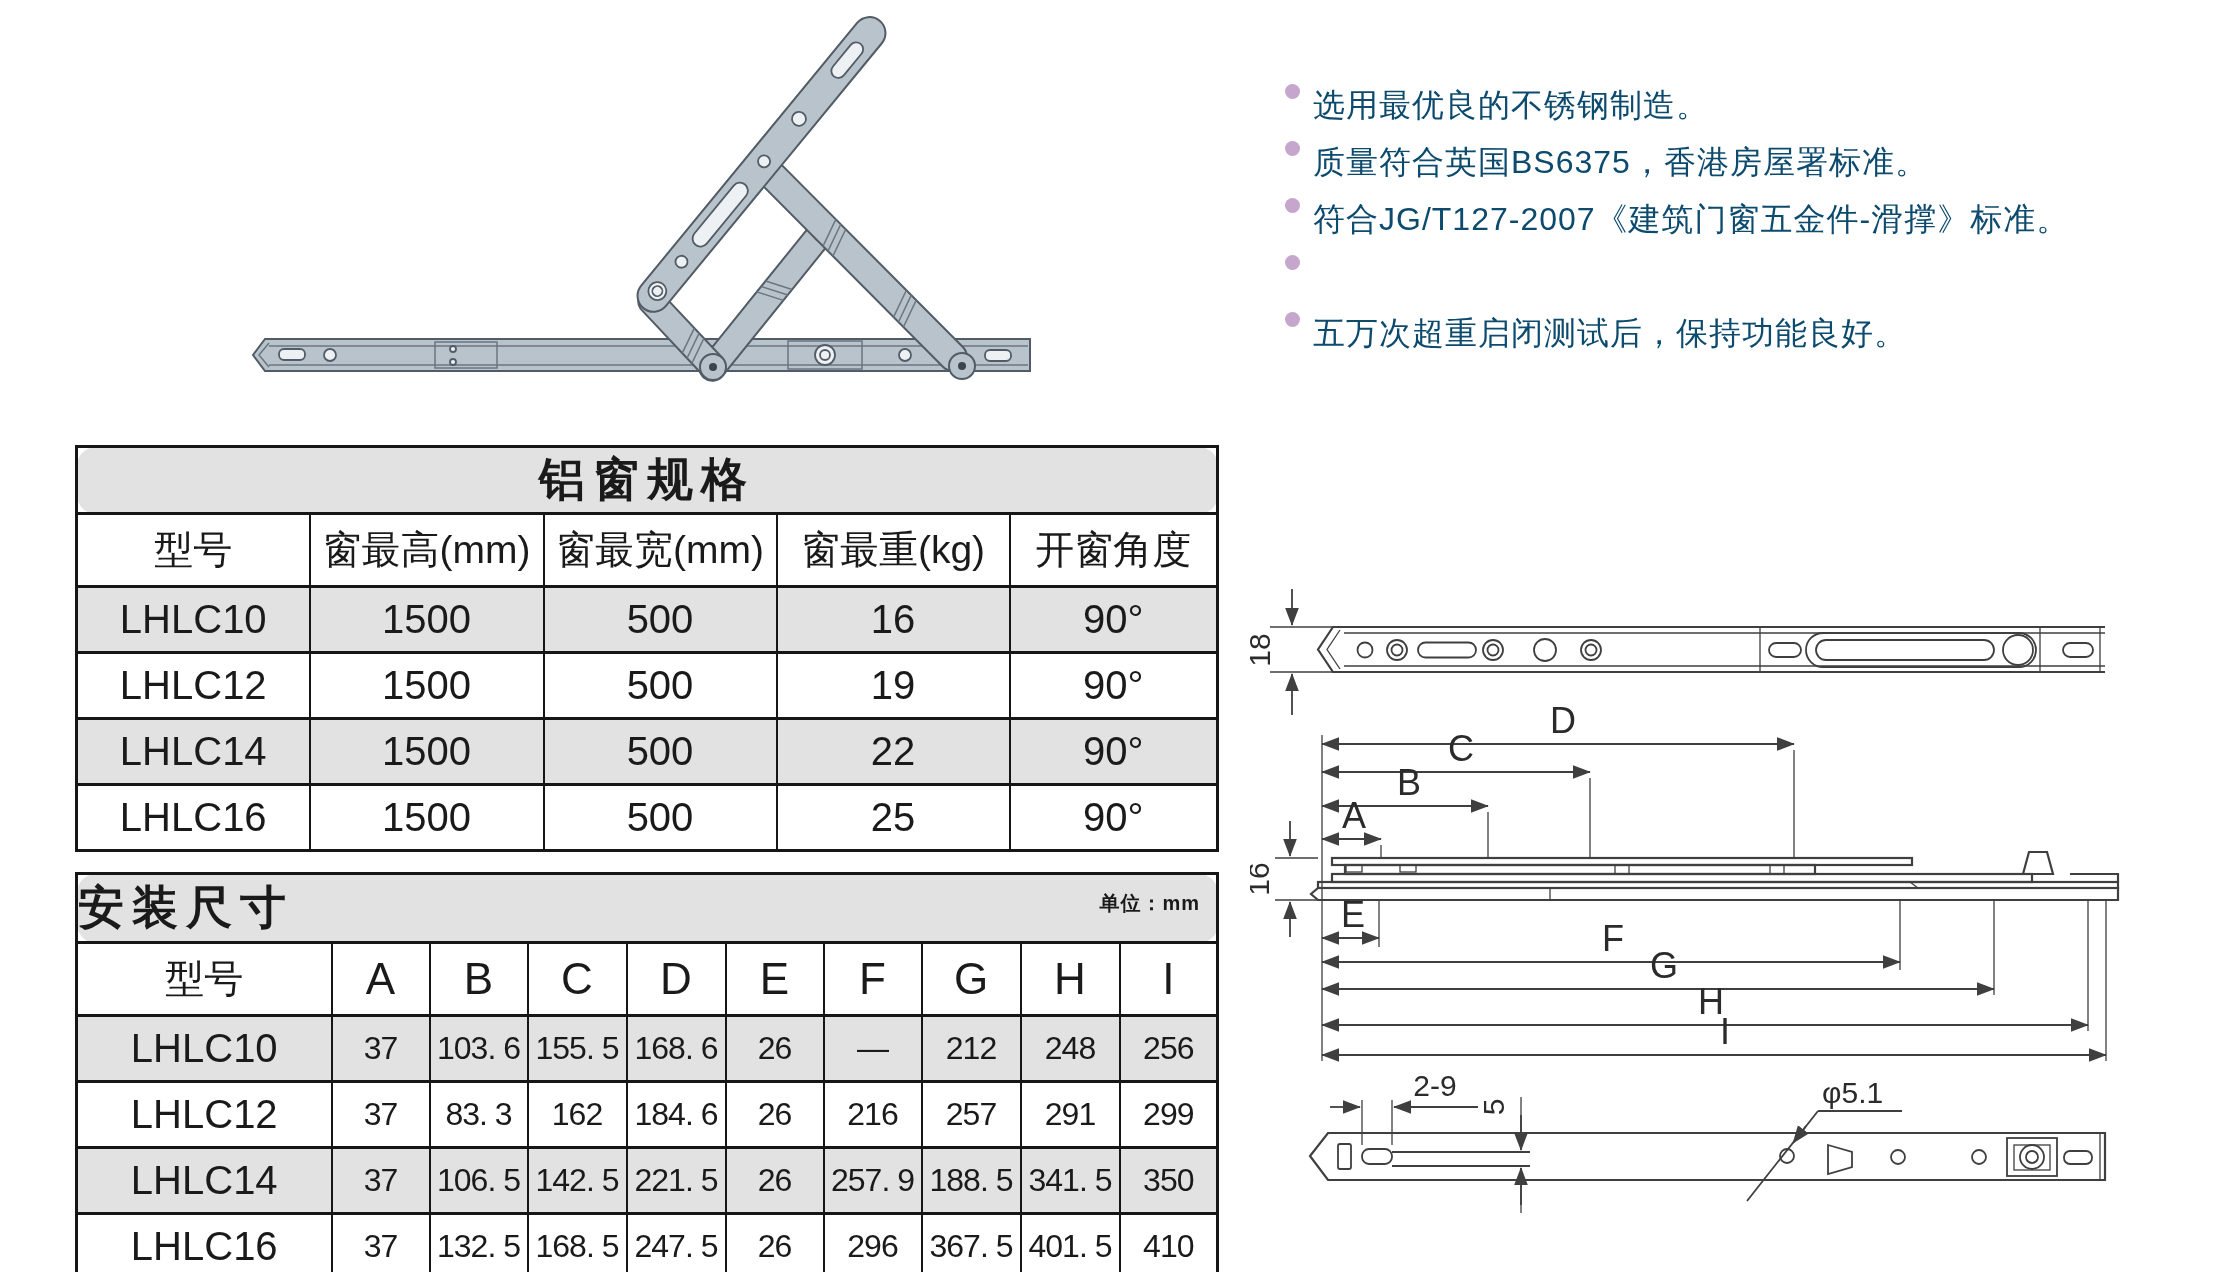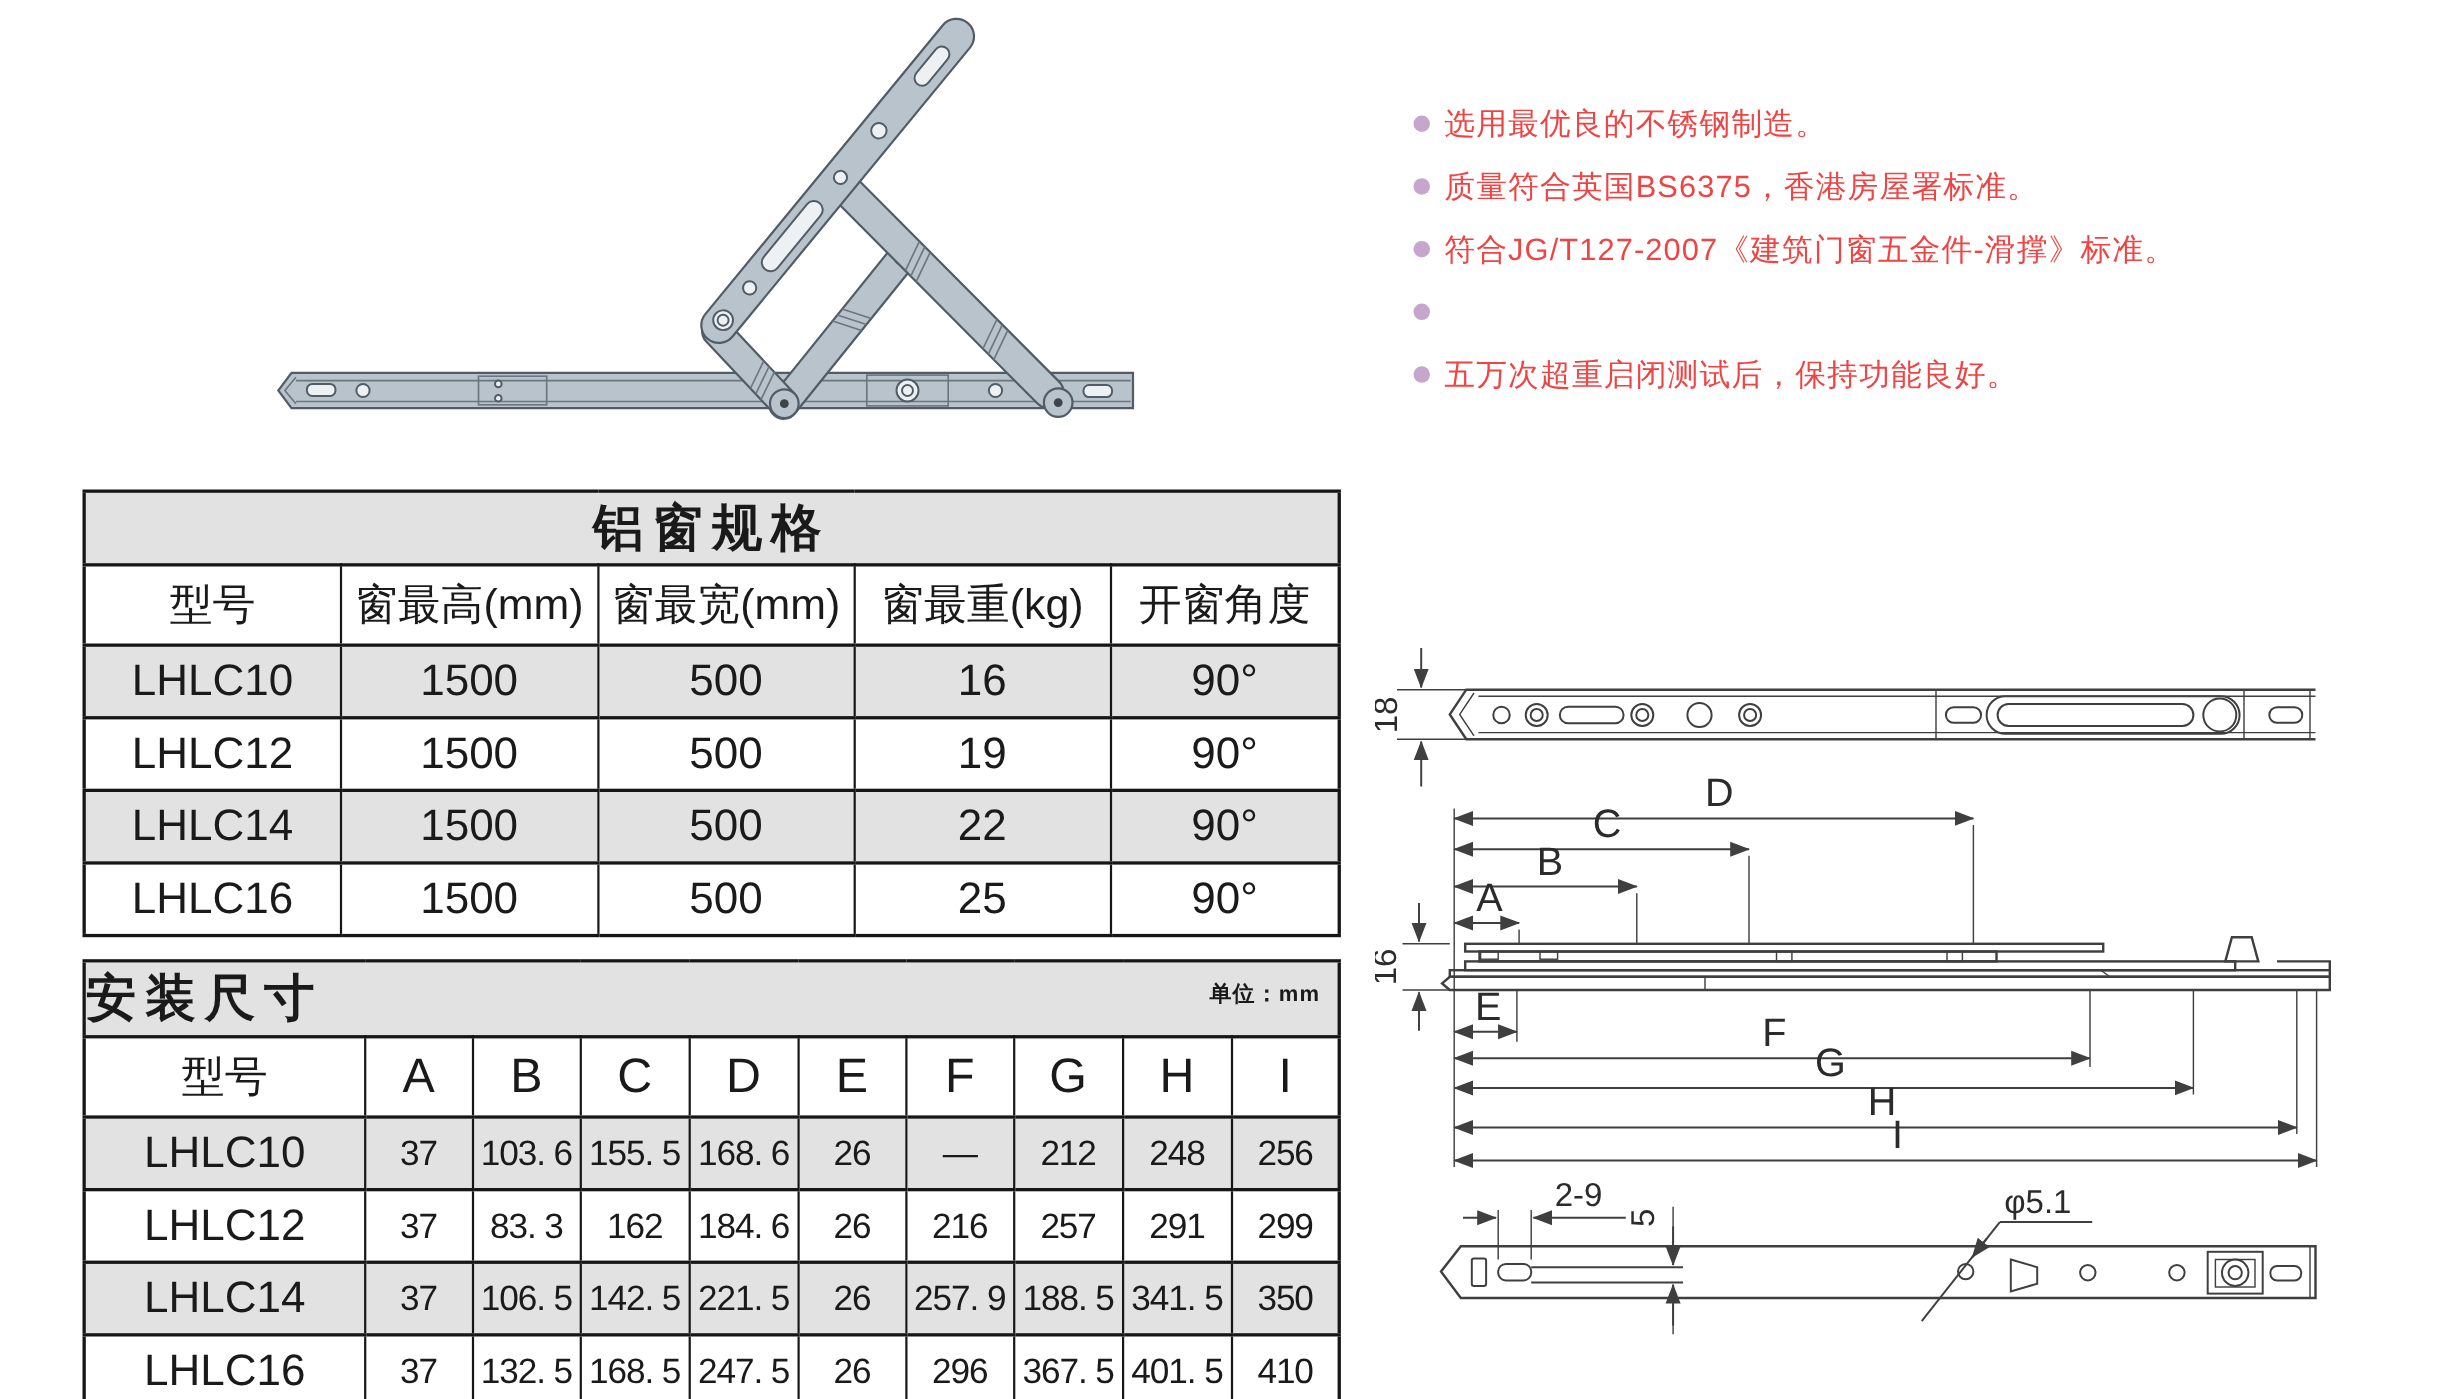--- a/index.html
+++ b/index.html
@@ -1,30 +1,30 @@
 <!DOCTYPE html>
 <html><head>
 <meta charset="utf-8">
 <style>
   html,body{margin:0;padding:0;background:#ffffff;}
   .page{position:relative;width:2222px;height:1272px;background:#fff;overflow:hidden;
         font-family:"Liberation Sans","DejaVu Sans",sans-serif;color:#1a1a1a;}
 
   
   .features{position:absolute;left:1285px;top:84px;list-style:none;margin:0;padding:0;}
-  .features li{display:flex;align-items:center;height:57px;font-size:28px;font-weight:500;
-               color:#ef4444;letter-spacing:1px;white-space:nowrap;}
+  .features li{display:flex;height:57px;font-size:32px;font-weight:500;
+               color:#0c4a6e;letter-spacing:1px;white-space:nowrap;}
   .features .dot{width:15px;height:15px;border-radius:50%;background:#c6a6cc;margin-right:13px;flex:0 0 auto;}
 
   
   table.spec{position:absolute;border-collapse:collapse;table-layout:fixed;background:#fff;}
   table.spec td{border:2px solid #161616;border-top-width:3px;border-bottom-width:3px;
                 text-align:center;vertical-align:middle;padding:0;overflow:hidden;}
   table.spec{border:3px solid #161616;}
-  .title-row td{background:#e2e2e2;font-size:46px;font-weight:bold;letter-spacing:8px;height:64px;}
+  .title-row td{background:#e2e2e2;font-size:46px;font-weight:bold;letter-spacing:8px;height:64px;border-radius:19px;}
   .header-row td{background:#ffffff;font-size:39px;height:70px;letter-spacing:0;}
   .row-gray td{background:#e2e2e2;}
   .row-white td{background:#ffffff;margin-top:28px;}
   #table1{left:75px;top:445px;width:1141px;}
   #table1 .data-row td{height:63px;font-size:40px;}
   #table2{left:75px;top:872px;width:1141px;}
   #table2 .title-row td{height:66px;}
   #table2 .header-row td{font-size:44px;}
   #table2 .header-row td.model-h{font-size:39px;}
   #table2 .data-row td{height:63px;font-size:32px;letter-spacing:-1px;}

